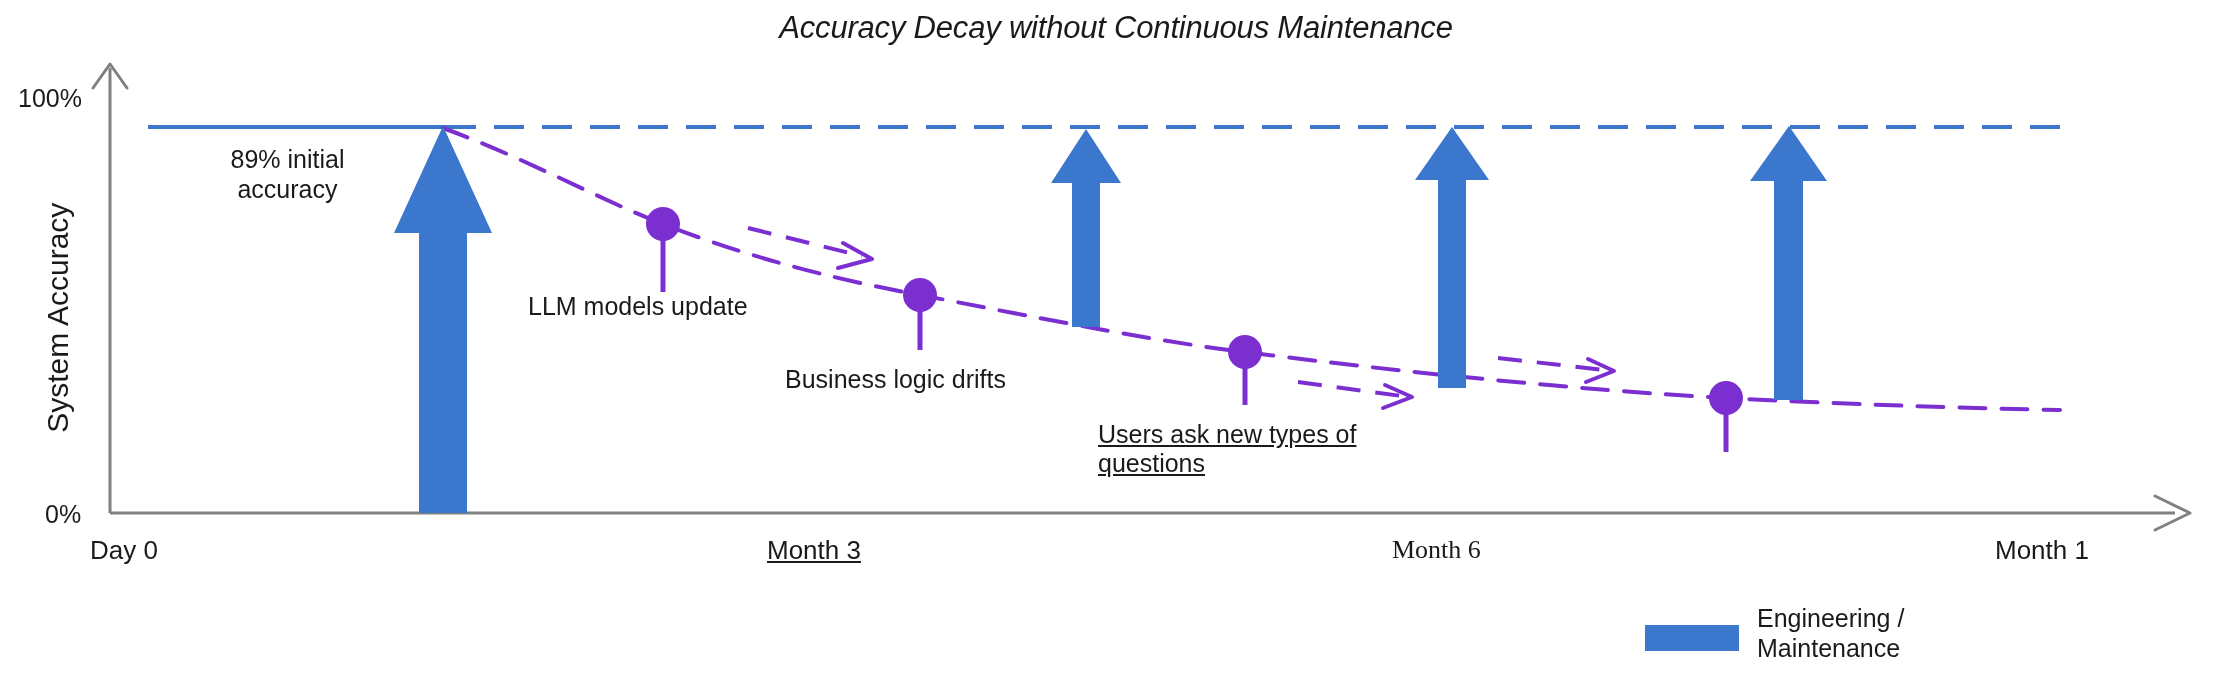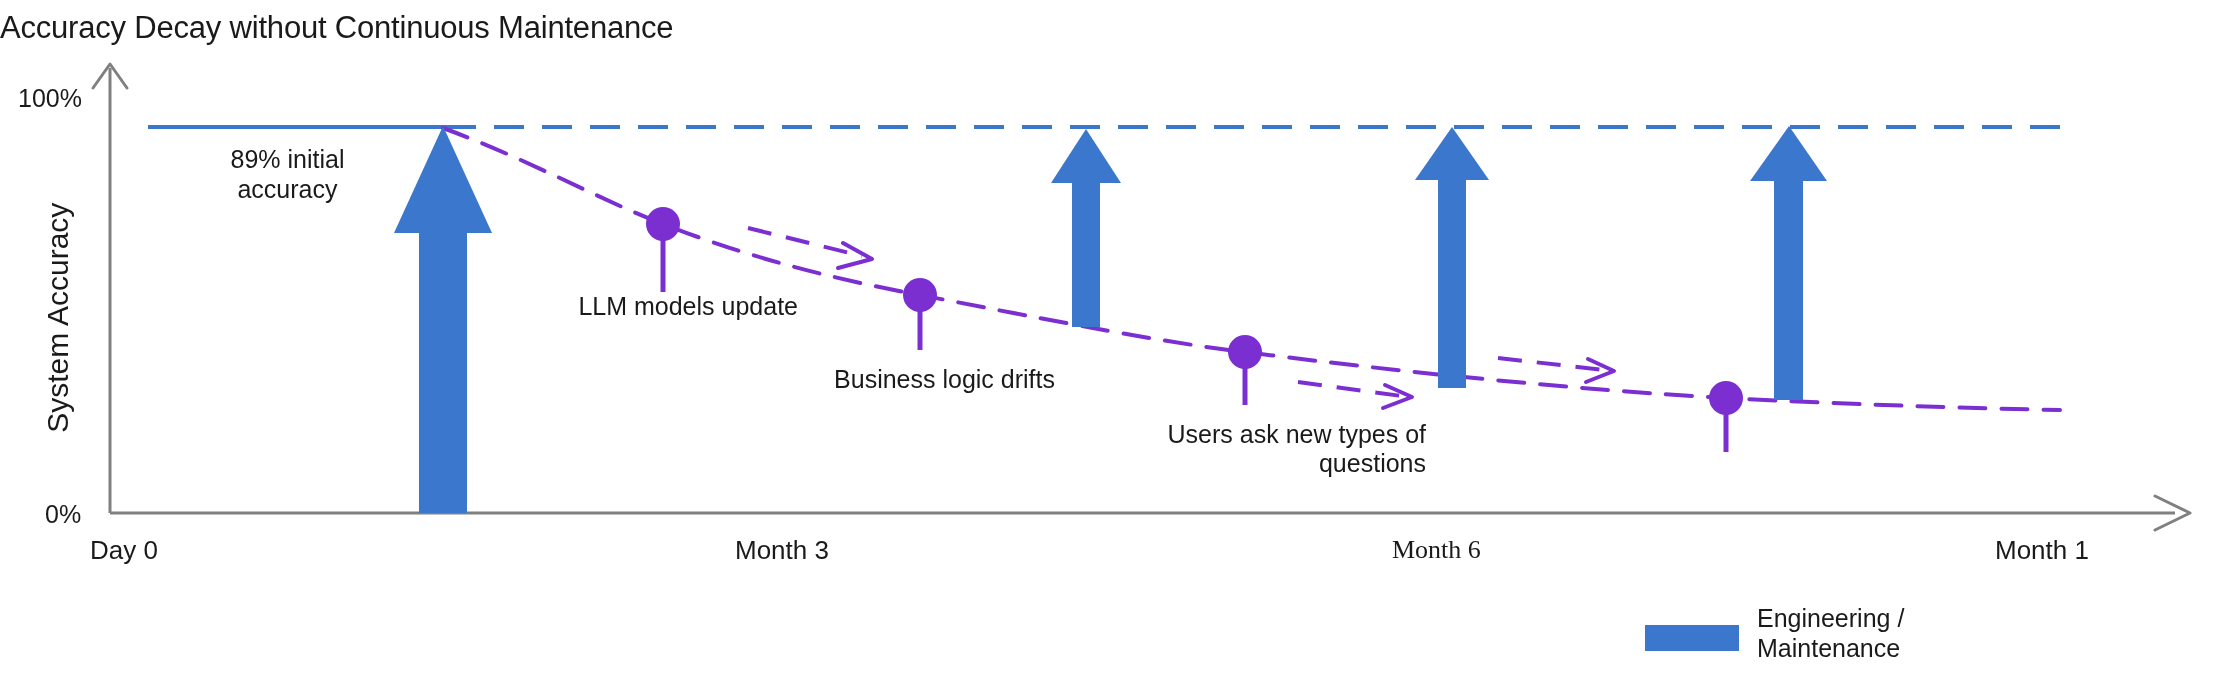--- a/index.html
+++ b/index.html
@@ -26,22 +26,24 @@
     position: absolute;
     color: #1a1a1a;
     font-family: "Liberation Sans", sans-serif;
     white-space: pre;
     line-height: 1.18;
   }
   #chart-title {
     left: 0;
     top: 10px;
     width: 2232px;
+    text-align: center;
     font-size: 31px;
     letter-spacing: -0.2px;
+    font-style: italic;
   }
   #y-axis-label {
     left: -122px;
     top: 300px;
     width: 360px;
     text-align: center;
     font-size: 30px;
     transform: rotate(-90deg);
     transform-origin: center center;
   }
@@ -64,21 +66,21 @@
   }
   #baseline-note {
     left: 155px;
     top: 145px;
     width: 265px;
     text-align: center;
     font-size: 25px;
   }
   .event-label {
     position: absolute;
-    text-align: right;
+    text-align: left;
     font-size: 25px;
     color: #1a1a1a;
   }
   #legend-swatch {
     position: absolute;
     left: 1645px;
     top: 625px;
     width: 94px;
     height: 26px;
     background: #3b77cc;
@@ -165,29 +167,29 @@
     <g>
       <line x1="1498" y1="358" x2="1604" y2="370" stroke="#7b2fd1" stroke-width="4" stroke-dasharray="24 15"></line>
       <polyline points="1588,359 1614,371 1586,382" fill="none" stroke="#7b2fd1" stroke-width="4" stroke-linecap="round" stroke-linejoin="round"></polyline>
     </g>
   </svg>
 
   <div class="txt" id="baseline-note">89% initial
 accuracy</div>
 
   <div class="x-tick" style="left:90px;">Day 0</div>
-  <div class="x-tick" style="left:735px;">Month 3</div>
+  <div class="x-tick" style="left:767px;text-decoration:underline;">Month 3</div>
   <div class="x-tick" style="left:1392px;font-family:Liberation Serif, serif;">Month 6</div>
   <div class="x-tick" style="left:1995px;">Month 1</div>
 
   <div class="event-label" style="left:528px; top:292px; width:270px;">LLM models
 update</div>
   <div class="event-label" style="left:785px; top:365px; width:270px;">Business
 logic drifts</div>
-  <div class="event-label" style="left:1156px; top:420px; width:270px;">Users ask
+  <div class="event-label" style="left:1098px; top:420px; width:270px;text-decoration:underline;">Users ask
 new types of
 questions</div>
 
   <div id="legend-swatch" style="background: rgb(59, 119, 204);"></div>
   <div class="txt" id="legend-label">Engineering /
 Maintenance</div>
 
 </div>
 
 </body></html>

